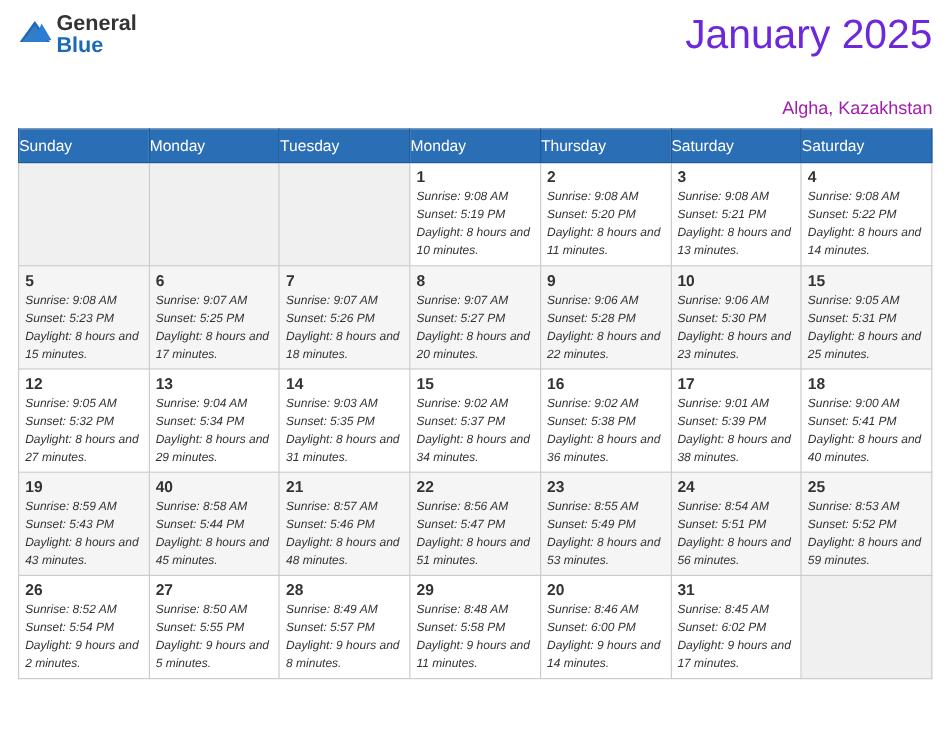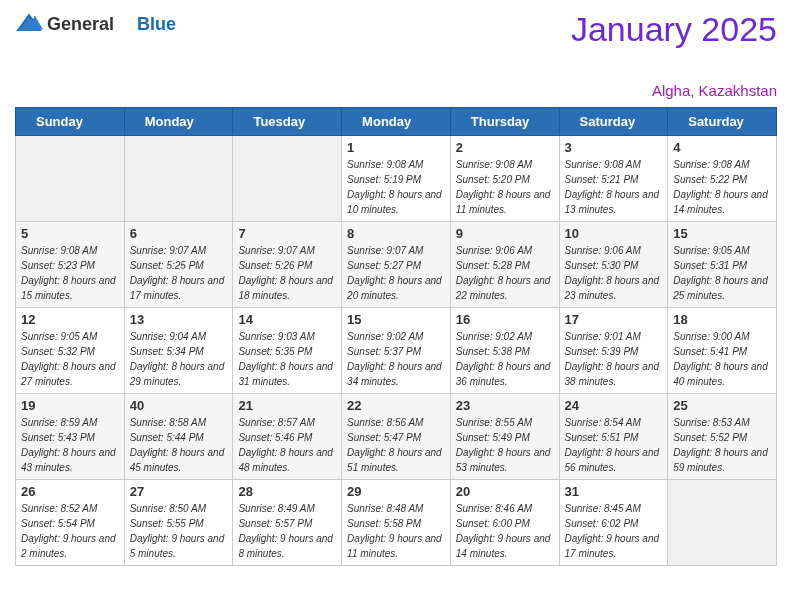--- a/index.html
+++ b/index.html
@@ -21,34 +21,32 @@
       align-items: flex-start;
       margin-bottom: 8px;
     }
     .logo {
       display: flex;
       align-items: center;
       gap: 4px;
     }
     .logo-text {
       display: flex;
-      flex-direction: row;
+      flex-direction: column;
       line-height: 1;
-      align-items: flex-end;
     }
     .logo-general {
       font-size: 18px;
       font-weight: bold;
       color: #333;
     }
     .logo-blue {
       font-size: 18px;
       font-weight: bold;
       color: #1a6ab5;
-      margin-left: 23px;
     }
     .logo-icon {
       width: 28px;
       height: 28px;
     }
     .title-block {
       text-align: right;
     }
     .month-title {
       font-size: 34px;
@@ -62,22 +60,22 @@
     }
     table {
       width: 100%;
       border-collapse: collapse;
       table-layout: fixed;
     }
     thead th {
       background-color: #2a6eb5;
       color: #fff;
       font-size: 13px;
-      font-weight: bold;
-      padding: 6px 20px;
+      font-weight: normal;
+      padding: 6px 0;
       text-align: left;
       border: 1px solid #1d5a9a;
     }
     tbody td {
       vertical-align: top;
       border: 1px solid #ccc;
       padding: 4px 5px;
       font-size: 10.5px;
       color: #333;
       height: 85px;

